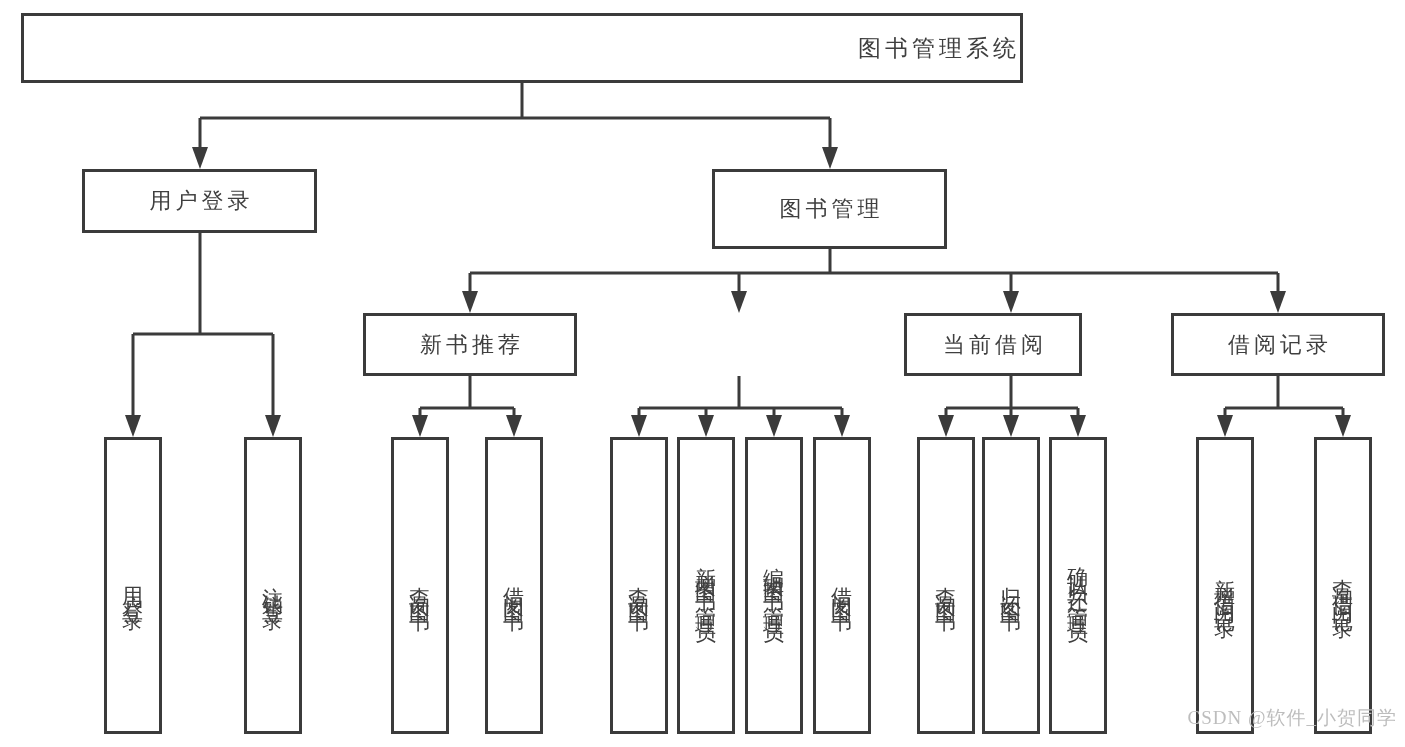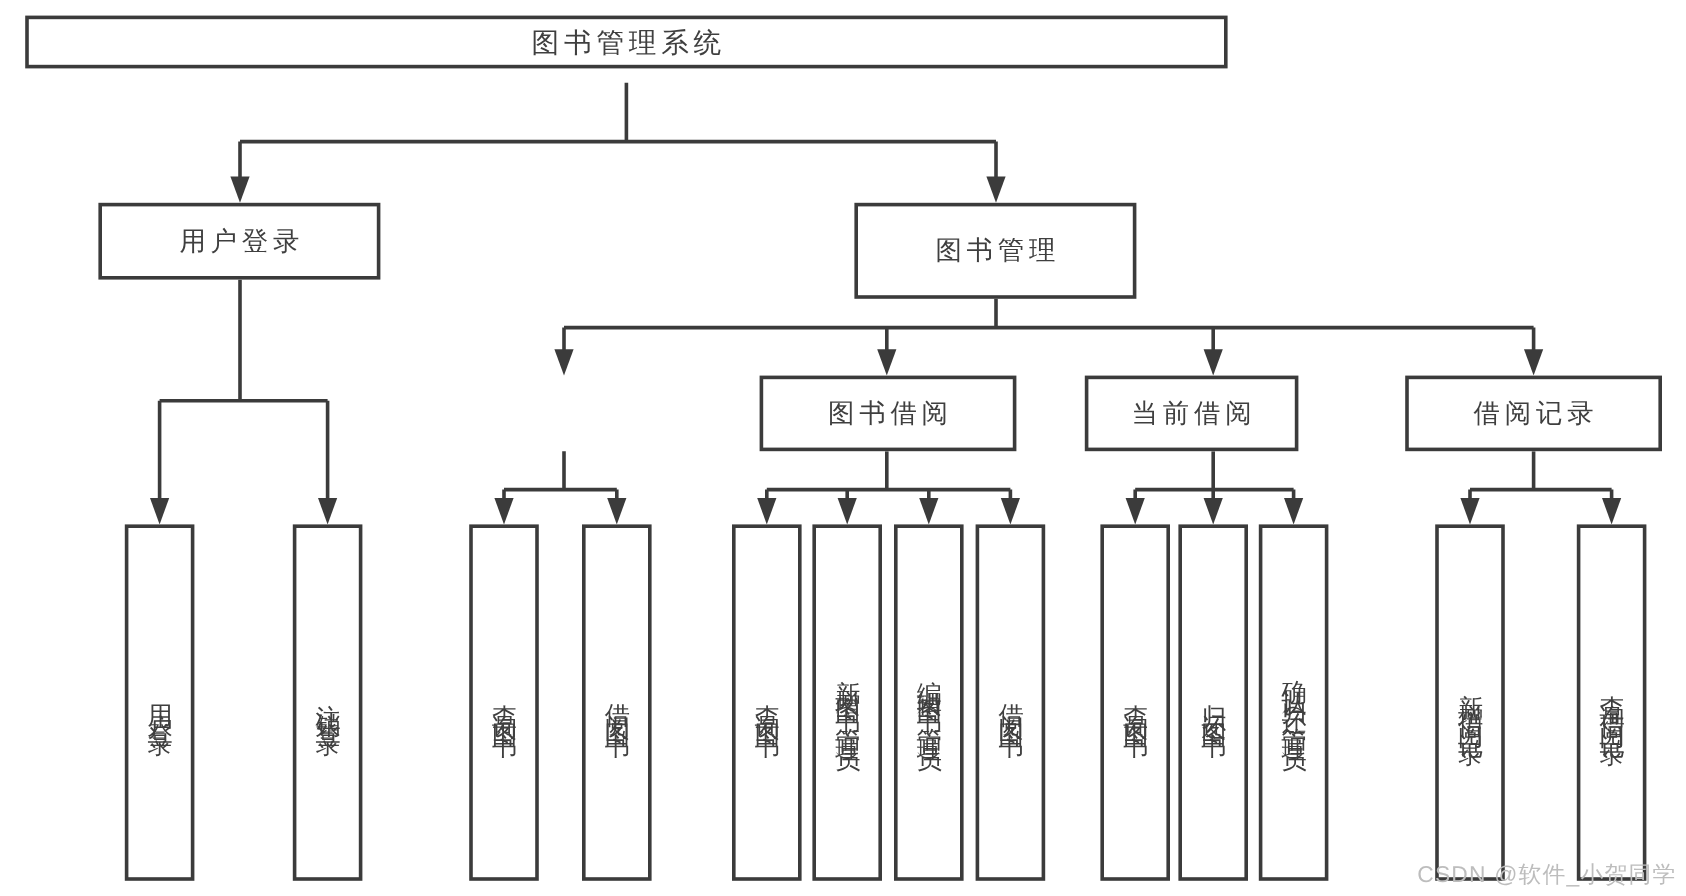--- a/index.html
+++ b/index.html
@@ -56,25 +56,26 @@
     writing-mode:vertical-rl;
     text-orientation:mixed;
     font-size:21px;
     letter-spacing:8px;
     line-height:1;
     color:var(--text);
   }
   .watermark{
     position:absolute;
     right:8px;
-    bottom:5px;
+    bottom:16px;
     font-size:19px;
     color:var(--wm);
     letter-spacing:1px;
     white-space:nowrap;
+    font-family:Liberation Serif, serif;
   }
 </style>
 </head>
 <body>
 
 <div class="canvas">
 
   <svg class="connectors" viewBox="0 0 1405 747" xmlns="http://www.w3.org/2000/svg">
 
     <path d="M522 69 V118 M200 118 H830 M200 118 V161 M830 118 V161"></path>
@@ -104,33 +105,33 @@
     <path d="M1011 376 V408 M946 408 H1078 M946 408 V429 M1011 408 V429 M1078 408 V429"></path>
     <polygon points="938,415 954,415 946,437"></polygon>
     <polygon points="1003,415 1019,415 1011,437"></polygon>
     <polygon points="1070,415 1086,415 1078,437"></polygon>
 
     <path d="M1278 376 V408 M1225 408 H1343 M1225 408 V429 M1343 408 V429"></path>
     <polygon points="1217,415 1233,415 1225,437"></polygon>
     <polygon points="1335,415 1351,415 1343,437"></polygon>
   </svg>
 
-  <div class="box root" style="left:21px;top:13px;width:1002px;height:44px;">
+  <div class="box root" style="left:21px;top:13px;width:1002px;height:70px;justify-content:flex-end;">
     <span class="hlabel">图书管理系统</span>
   </div>
 
   <div class="box" style="left:82px;top:169px;width:235px;height:64px;">
     <span class="hlabel">用户登录</span>
   </div>
   <div class="box" style="left:712px;top:169px;width:235px;height:80px;">
     <span class="hlabel">图书管理</span>
   </div>
 
-  <div class="box" style="left:633px;top:313px;width:214px;height:63px;">
-    <span class="hlabel">图书借阅</span>
+  <div class="box" style="left:363px;top:313px;width:214px;height:63px;">
+    <span class="hlabel">新书推荐</span>
   </div>
   <div class="box" style="left:904px;top:313px;width:178px;height:63px;">
     <span class="hlabel">当前借阅</span>
   </div>
   <div class="box" style="left:1171px;top:313px;width:214px;height:63px;">
     <span class="hlabel">借阅记录</span>
   </div>
 
   <div class="box leaf" style="left:104px;">
     <span class="vtext">用户登录</span>

